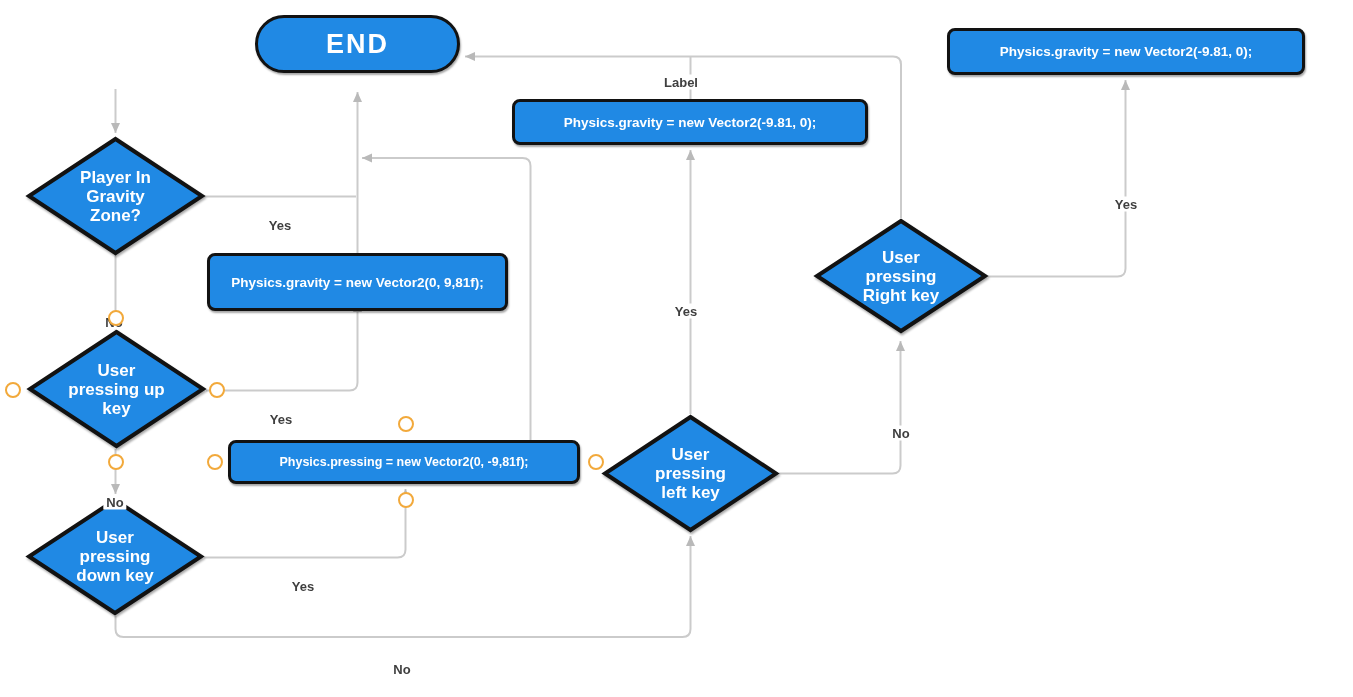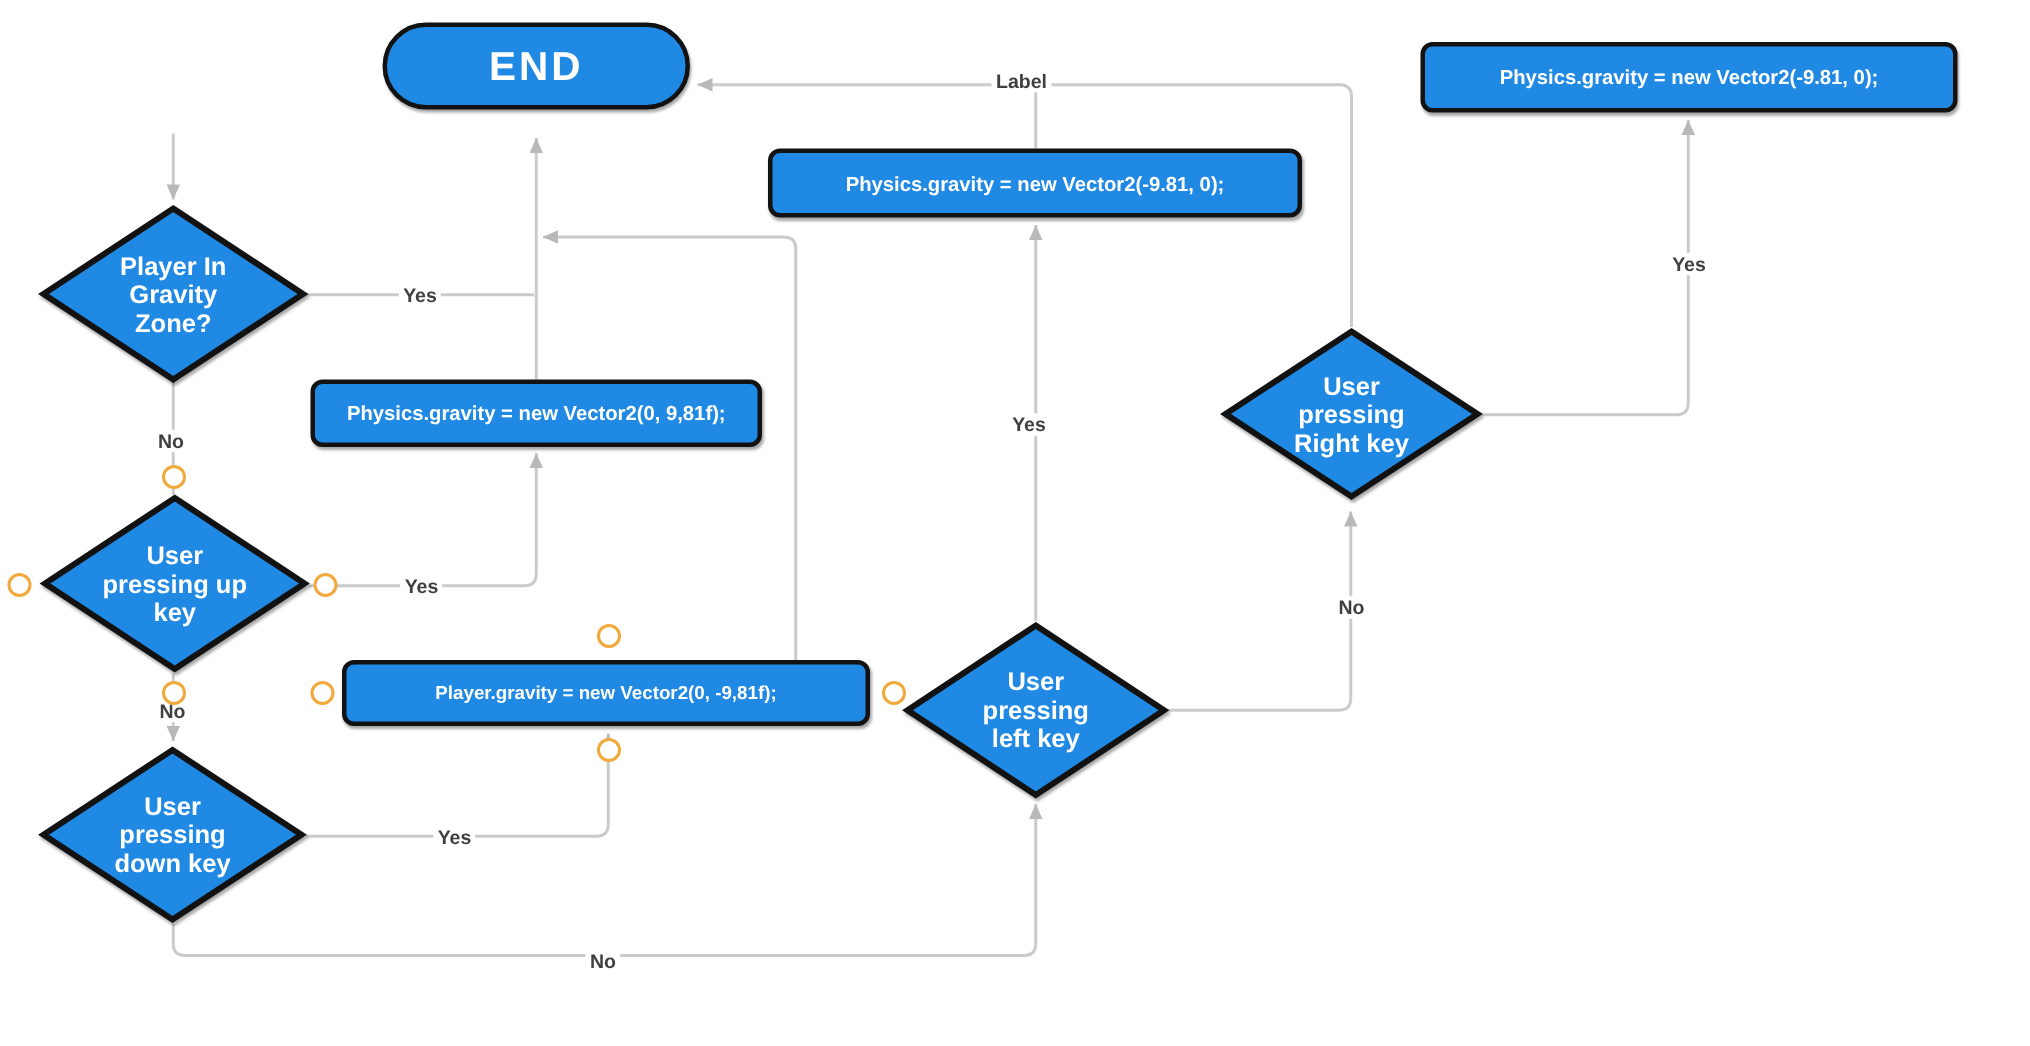--- a/index.html
+++ b/index.html
@@ -28,21 +28,21 @@
   }
   .diamond{background:transparent;border:none;}
   .diamond svg{position:absolute;inset:0;overflow:visible;
     filter:drop-shadow(1px 2px 1px rgba(0,0,0,0.35));}
   .diamond svg polygon{fill:var(--node_fill);stroke:var(--node_border);stroke-width:4;}
   .dlabel{position:relative;z-index:2;font-size:17px;line-height:19px;
     white-space:pre-line;width:100%;}
   .edge-label{
     position:absolute;z-index:20;transform:translate(-50%,-50%);
     background:var(--label_bg);color:var(--label_text);
-    font-weight:bold;font-size:13px;padding:0 3px;white-space:nowrap;
+    font-weight:bold;font-size:13px;padding:0 3px;white-space:nowrap;margin-top:28px;
   }
   .anchor{
     position:absolute;z-index:30;width:16px;height:16px;box-sizing:border-box;
     border-radius:50%;border:2.5px solid var(--anchor_ring);
     background:var(--anchor_fill);transform:translate(-50%,-50%);
   }
 </style>
 </head>
 <body>
 
@@ -113,26 +113,26 @@
 
   <div class="node diamond" style="left:815px;top:219px;width:172px;height:114px;">
     <svg viewBox="0 0 172 114">
       <polygon points="86,2 170,57 86,112 2,57"></polygon>
     </svg>
     <div class="dlabel">User
 pressing
 Right key</div>
   </div>
 
-  <div class="node process" style="left:207px;top:253px;width:301px;height:45px;">
+  <div class="node process" style="left:207px;top:253px;width:301px;height:58px;">
     <span>Physics.gravity = new Vector2(0, 9,81f);</span>
   </div>
 
   <div class="node process" style="left:228px;top:440px;width:352px;height:44px;font-size:12.5px;">
-    <span>Player.gravity = new Vector2(0, -9,81f);</span>
+    <span>Physics.pressing = new Vector2(0, -9,81f);</span>
   </div>
 
   <div class="node process" style="left:512px;top:99px;width:356px;height:46px;">
     <span>Physics.gravity = new Vector2(-9.81, 0);</span>
   </div>
 
   <div class="node process" style="left:947px;top:28px;width:358px;height:47px;">
     <span>Physics.gravity = new Vector2(-9.81, 0);</span>
   </div>
 

